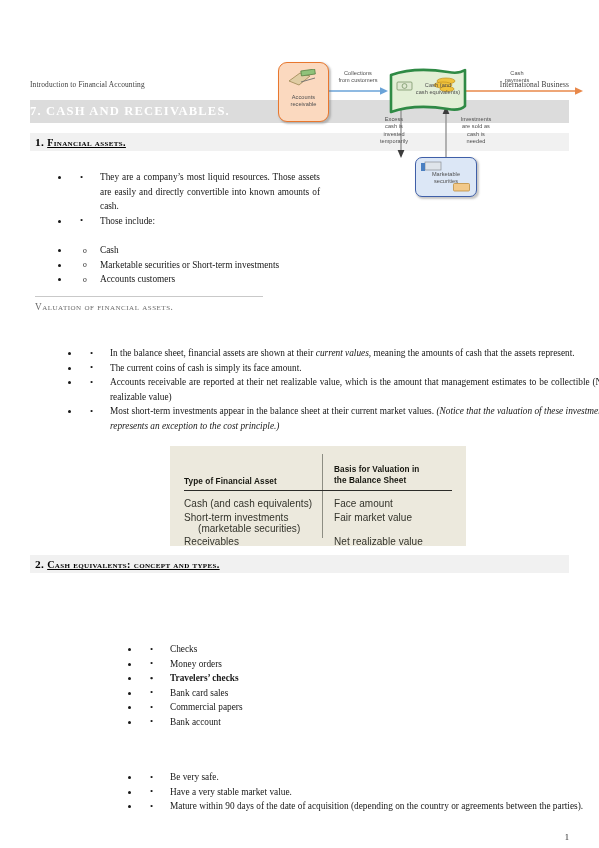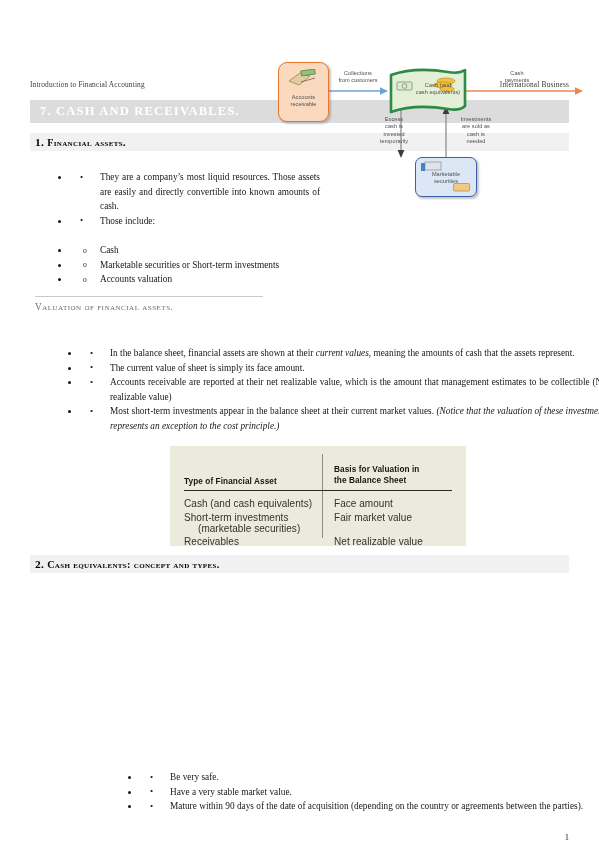--- a/index.html
+++ b/index.html
@@ -52,39 +52,39 @@
     height: 23px;
     background: #dcdcdc;
     display: flex;
     align-items: center;
   }
   .title-band .t {
     color: #ffffff;
     font-size: 12.6px;
     font-weight: bold;
     letter-spacing: 1.15px;
-    padding-left: 10px;
+    padding-left: 0;
     font-family: "Liberation Serif", serif;
   }
 
   
   .sec-head {
     position: absolute;
     left: 0;
     width: 539px;
     background: #f1f1f1;
     font-size: 10.2px;
     font-weight: bold;
     letter-spacing: .35px;
     padding: 3px 0 3px 5px;
     box-sizing: border-box;
     color: #000;
   }
   .sec-head .big { font-size: 11.4px; }
-  .sc { font-variant: small-caps; }
+  .sc { font-variant: small-caps; text-decoration: underline; }
 
   
   .sub-head {
     position: absolute;
     left: 5px;
     font-size: 9.3px;
     color: #6b6b6b;
     letter-spacing: .5px;
     font-variant: small-caps;
   }
@@ -238,21 +238,21 @@
   </div>
 
   <ul class="bl" style="top:110px; left:0; width:250px;">
     <li>They are a company’s most liquid resources. Those assets are easily and directly convertible into known amounts of cash.</li>
     <li style="margin-top:0px;">Those include:</li>
   </ul>
 
   <ul class="bl circ" style="top:183px; left:0; width:250px;">
     <li>Cash</li>
     <li>Marketable securities or Short-term investments</li>
-    <li>Accounts valuation</li>
+    <li>Accounts customers</li>
   </ul>
 
   <div class="diagram" style="left:240px; top:0px;">
 
     <svg width="318" height="160" style="position:absolute;left:0;top:0;">
 
       <line x1="58" y1="47" x2="110" y2="47" stroke="#6aa3d8" stroke-width="1.6"></line>
       <polygon points="110,43.2 118,47 110,50.8" fill="#6aa3d8"></polygon>
 
       <line x1="195" y1="47" x2="305" y2="47" stroke="#e8884a" stroke-width="1.6"></line>
@@ -328,21 +328,21 @@
       <div>cash is</div>
       <div>needed</div>
     </div>
   </div>
 
   <div class="sub-rule" style="top:252px; width:228px;"></div>
   <div class="sub-head" style="top:258px;">Valuation of financial assets.</div>
 
   <ul class="bl" style="top:286px; left:10px; width:529px;">
     <li><span>In the balance sheet, financial assets are shown at their </span><i class="it">current values</i><span>, meaning the amounts of cash that the assets represent.</span></li>
-    <li><span>The current value of sheet is simply its face amount.</span></li>
+    <li><span>The current coins of cash is simply its face amount.</span></li>
     <li><span>Accounts receivable are reported at their net realizable value, which is the amount that management estimates to be collectible (Net realizable value)</span></li>
     <li><span>Most short-term investments appear in the balance sheet at their current market values. </span><i class="it">(Notice that the valuation of these investments represents an exception to the cost principle.)</i></li>
   </ul>
 
   <div class="vtable" style="left:140px; top:402px; width:296px; height:100px;">
     <div class="inner">
       <div class="vcol-div" style="left:152px; top:8px; height:84px;"></div>
       <div class="vhrule" style="left:14px; top:44px; width:268px;"></div>
 
       <div class="vh" style="left:14px; top:30px; width:135px;">Type of Financial Asset</div>
@@ -364,20 +364,28 @@
       <div class="vc" style="left:164px; top:90px;">Net realizable value</div>
     </div>
   </div>
 
   <div class="sec-head" style="top:511px;">
     <span class="big">2.</span>
     <span class="sc">Cash equivalents: concept and types.</span>
   </div>
 
 
+  <ul class="bl" style="top:582px; left:70px; width:360px;">
+    <li>Checks</li>
+    <li>Money orders</li>
+    <li style="font-weight:bold;">Travelers’ checks</li>
+    <li>Bank card sales</li>
+    <li>Commercial papers</li>
+    <li>Bank account</li>
+  </ul>
 
 
   <ul class="bl" style="top:710px; left:70px; width:469px;">
     <li>Be very safe.</li>
     <li>Have a very stable market value.</li>
     <li>Mature within 90 days of the date of acquisition (depending on the country or agreements between the parties).</li>
   </ul>
 
   <div style="position:absolute; top:788px; left:0; width:539px; text-align:right; font-size:8.6px; color:#222;">1</div>
 

